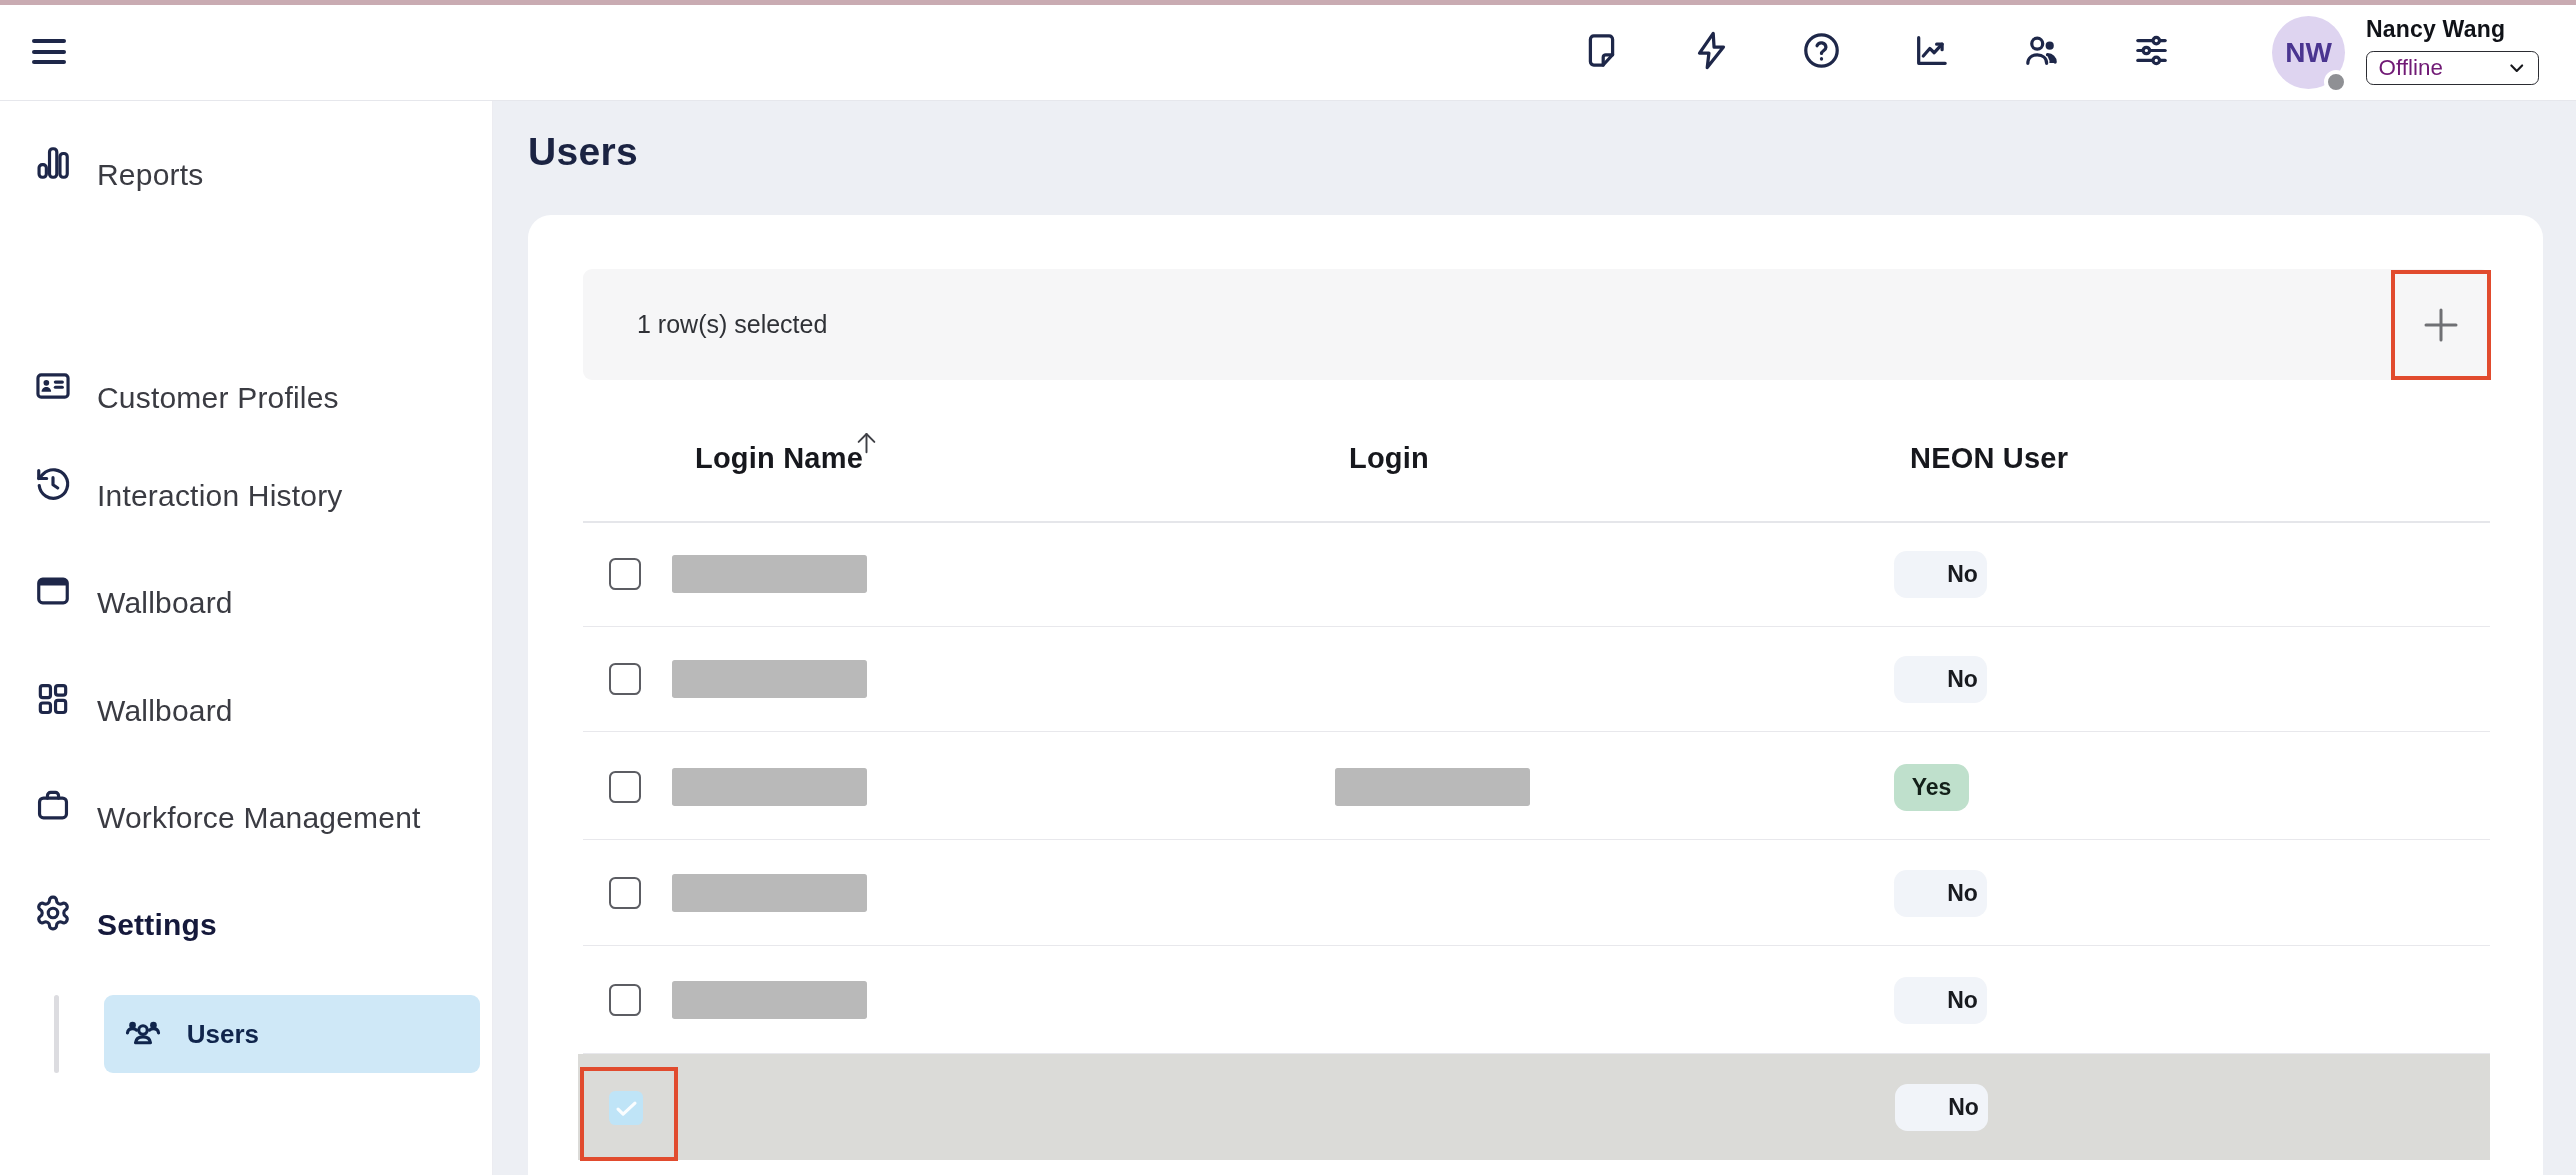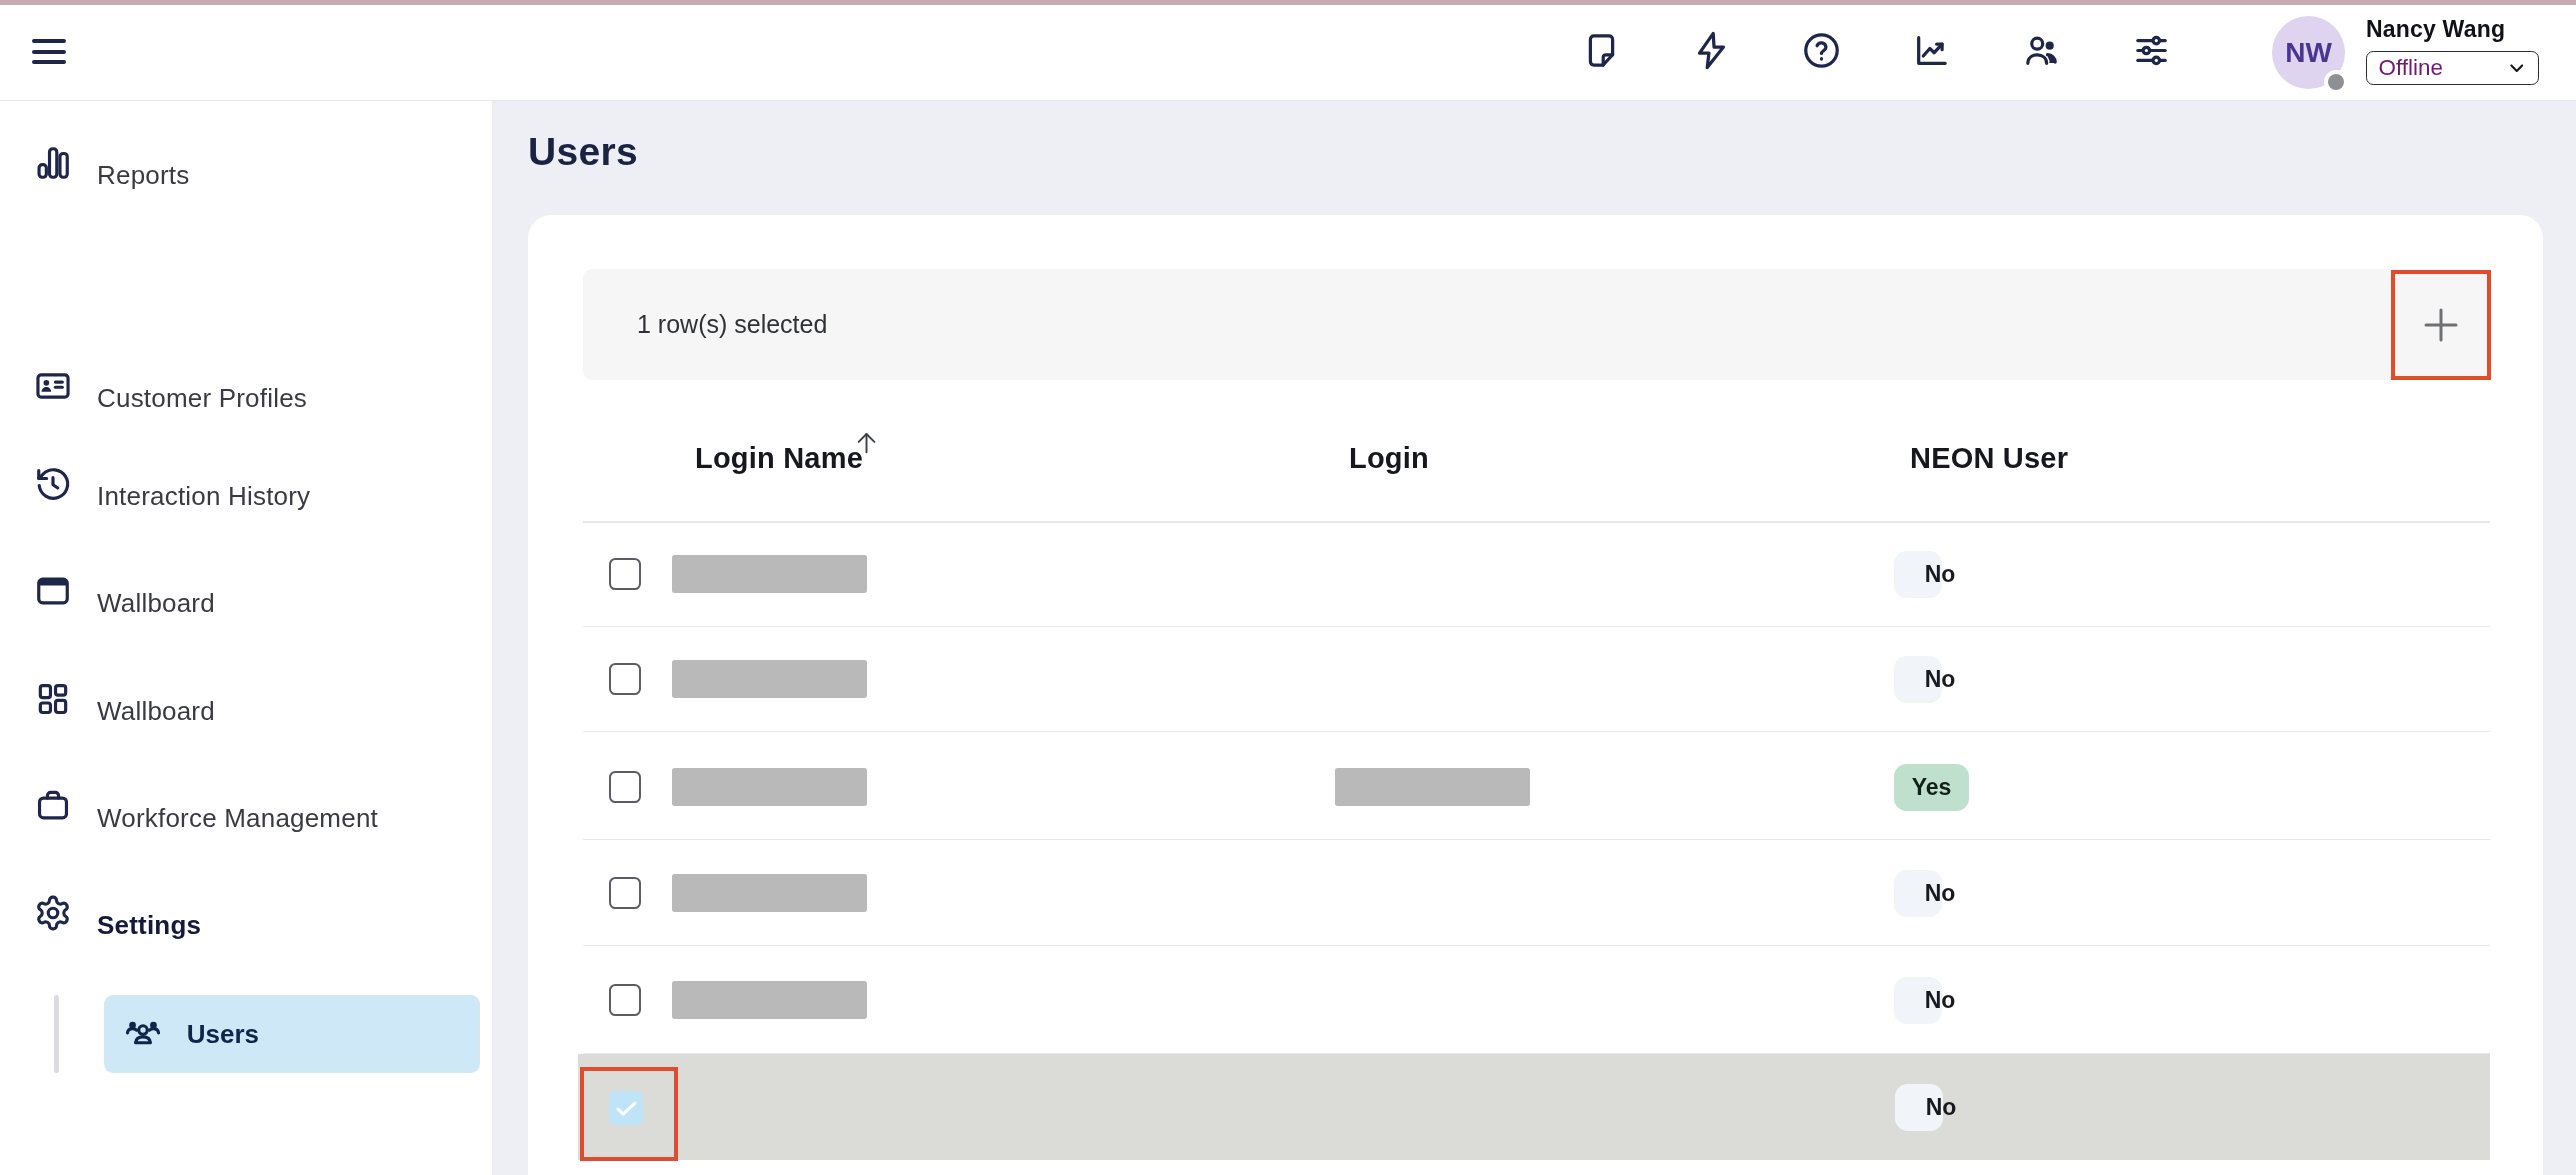--- a/index.html
+++ b/index.html
@@ -29,21 +29,21 @@
   .status-select span { font-size:22.4px; color:#701a75; }
   .status-select svg { width:21.5px; height:21.5px; stroke:#17181c; fill:none; stroke-width:2.4; stroke-linecap:round; stroke-linejoin:round; }
 
   
   .sidebar { position:absolute; left:0; top:101px; width:493px; height:1074px; background:#fff;
              border-right:1.8px solid #ececf1; z-index:4; }
   .nav-item { position:absolute; left:0; width:491px; height:54px; display:flex; align-items:center;
               padding-left:34px; cursor:pointer; background:#fff; border:none; }
   .nav-item .nicon { width:38px; height:38px; flex:0 0 38px; }
   .nav-item .nicon svg { width:38px; height:38px; stroke:var(--navy,#1e2749); fill:none; stroke-width:2; stroke-linecap:round; stroke-linejoin:round; }
-  .nav-item .nlabel { margin-left:25px; font-size:26px; color:#3a3b42; letter-spacing:0.2px; white-space:nowrap;margin-top:24px; }
+  .nav-item .nlabel { margin-left:25px; font-size:30px; color:#3a3b42; letter-spacing:0.2px; white-space:nowrap;margin-top:24px; }
   .nav-item.bold .nlabel { font-weight:bold; color:#15193b; }
   .subnav-line { position:absolute; left:54px; top:894px; width:4.5px; height:78px; background:#dcdce0; border-radius:2.7px; }
   .subnav-item { position:absolute; left:104px; top:894px; width:376px; height:78px;
                  background:var(--subnav-highlight,#cfe8f7); border-radius:9px; border:none;
                  display:flex; align-items:center; padding-left:19.7px; cursor:pointer; }
   .subnav-item svg { width:38px; height:38px; }
   .subnav-item .slabel { margin-left:25px; font-size:26px; font-weight:bold; color:#10254c; }
 
   
   .main { position:absolute; left:493px; top:101px; width:2083px; height:1074px; background:var(--main-bg,#edeff4); }
@@ -67,21 +67,21 @@
   .sort-arrow svg { width:29px; height:29px; stroke:#3f4046; fill:none; stroke-width:1.6; stroke-linecap:round; stroke-linejoin:round; }
   .head-line { position:absolute; left:55px; top:306px; width:1907px; height:1.8px; background:#e5e6ea; }
 
   .trow { position:absolute; left:55px; width:1907px; height:106px; border-bottom:1.8px solid #e8e8ec; }
   .checkbox { position:absolute; left:26px; top:37px; width:32px; height:32px; border:2.7px solid #5c5d63;
               border-radius:6.3px; background:#fff; cursor:pointer; }
   .redact { position:absolute; left:89px; top:34px; width:195px; height:38px; background:var(--redaction-bar,#b9b9b9); border-radius:2.7px; }
   .redact.name-col { left:752px; }
   .badge { position:absolute; left:1311px; top:29.5px; height:47px; border-radius:12.5px;
            font-size:23px; font-weight:600; color:#181a1f; display:flex; align-items:center; justify-content:center; }
-  .badge.no  { width:48px; background:var(--badge-no-bg,#f1f4f9);padding-left:44px; }
+  .badge.no  { width:93px; background:var(--badge-no-bg,#f1f4f9);padding-left:44px; }
   .badge.yes { width:75px; background:var(--badge-yes-bg,#bfe0cc); color:#132019; }
 
   .trow.selected { left:50px; width:1912px; background:var(--row-selected-bg,#dbdbd8); border-bottom:none; height:106px; }
   .trow.selected .checkbox { left:31px; border:none; background:var(--checkbox-checked,#bfe4f7); width:34px; height:34px; }
   .trow.selected .checkbox svg { width:29px; height:29px; margin:2.7px 0 0 2.7px; stroke:rgba(255,255,255,.92); fill:none; stroke-width:2.6; stroke-linecap:round; stroke-linejoin:round; }
   .trow.selected .login-text { position:absolute; left:95px; top:0; line-height:106px; font-size:25px; color:#26282e; }
   .trow.selected .badge { left:1317px; }
   .annot-check { left:1.8px; top:12.5px; width:98px; height:94px; }
 </style>
 </head>

